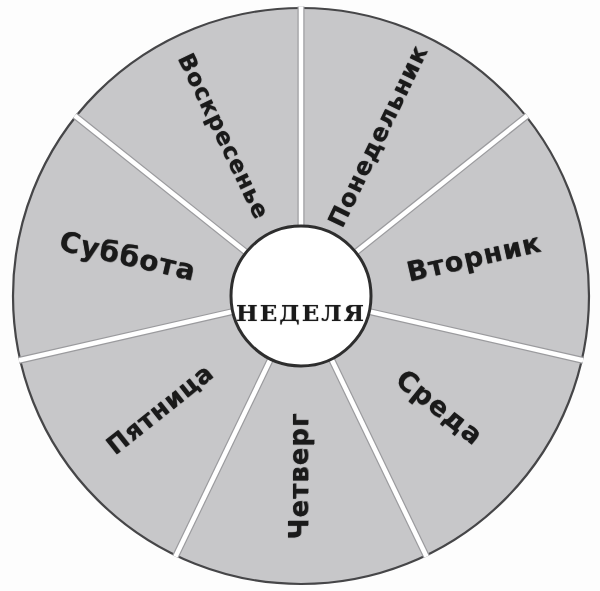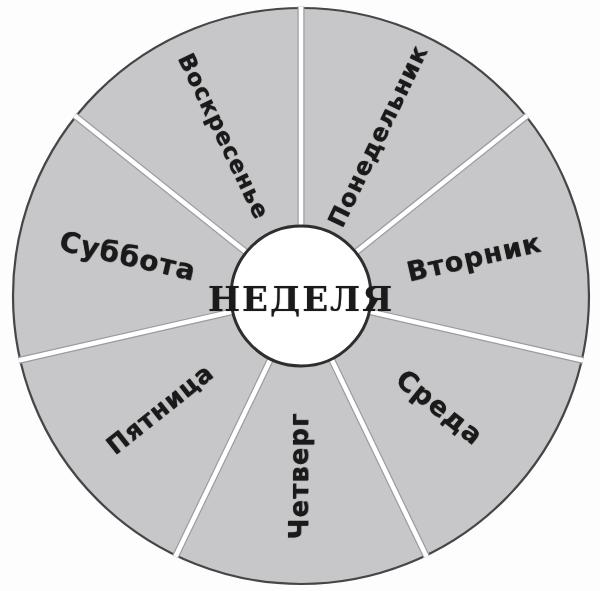--- a/index.html
+++ b/index.html
@@ -26,26 +26,26 @@
     font-family: "DejaVu Sans", sans-serif;
     font-weight: bold;
     color: var(--c-label, #1a1a1a);
     letter-spacing: 1px;
     text-shadow: 0 0 1px rgba(0,0,0,0.55), 0.5px 0.5px 0 rgba(0,0,0,0.35);
     user-select: none;
   }
   .center-label {
     position: absolute;
     left: 301px;
-    top: 299px;
+    top: 312px;
     transform: translate(-50%, -50%);
     white-space: nowrap;
     font-family: "DejaVu Serif", "Liberation Serif", serif;
     font-weight: bold;
-    font-size: 34px;
+    font-size: 23px;
     letter-spacing: 2px;
     color: var(--c-label, #141414);
     text-shadow: 0 0 1px rgba(0,0,0,0.5);
     user-select: none;
   }
 </style>
 </head>
 <body>
 
 <div class="stage" style="--c-bg: #fdfdfd; --c-label: #1a1a1a;">

